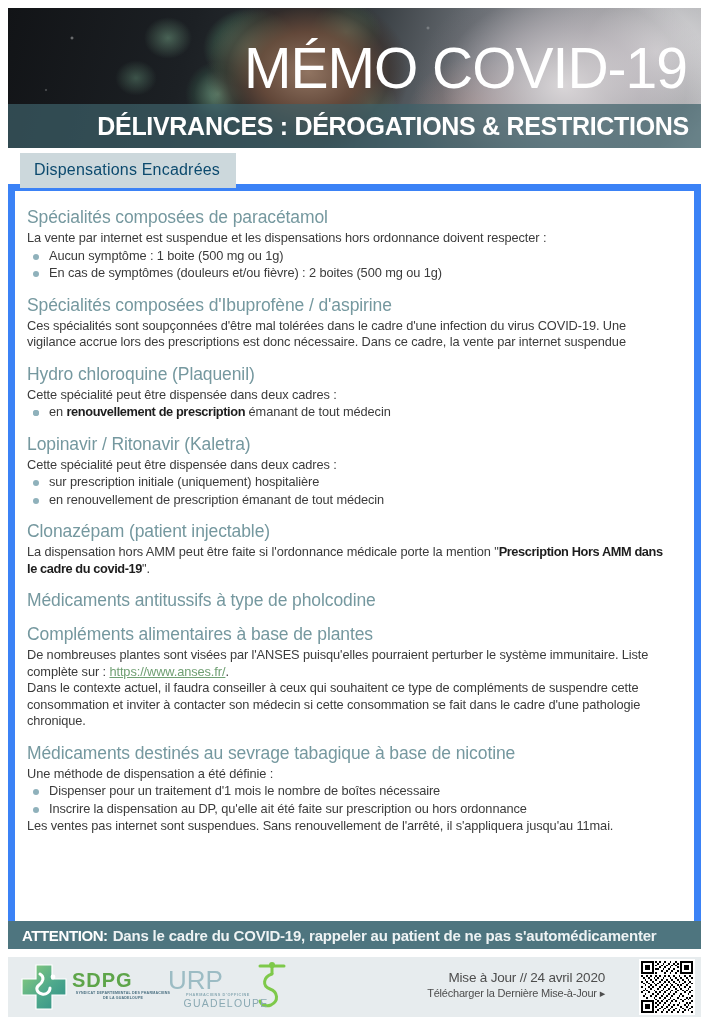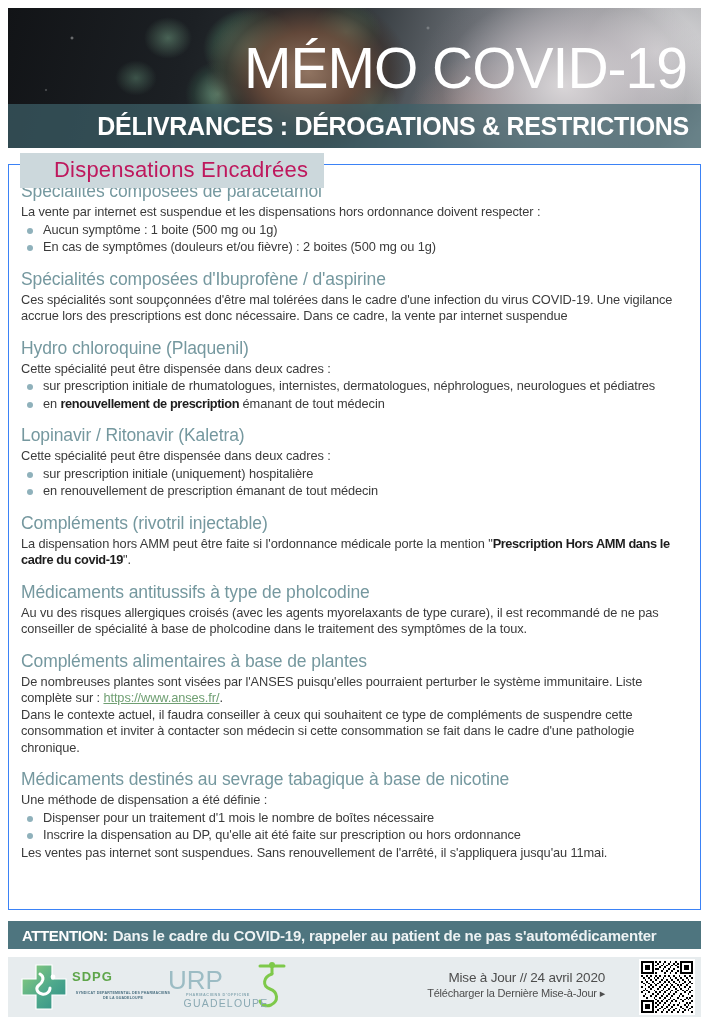--- a/index.html
+++ b/index.html
@@ -97,38 +97,37 @@
   
   .title-chip {
     position: absolute;
     left: 20px;
     top: 153px;
     background: #ccd8dc;
     padding: 5px 16px 6px 14px;
     z-index: 3;
   }
   .title-chip span {
-    font-size: 22px;
+    font-size: 16px;
     line-height: 24px;
-    color: #be185d;
+    color: #0c4a6e;
     font-weight: 400;
     letter-spacing: 0.2px;
     white-space: nowrap;
-    margin-left: 20px;
   }
 
   
   .card {
     position: absolute;
     left: 8px;
-    top: 164px;
+    top: 184px;
     width: 693px;
     height: 746px;
     box-sizing: border-box;
-    border: 1px solid #3b82f6;
+    border: 7px solid #3b82f6;
     background: #ffffff;
     padding: 16px 24px 8px 12px;
     overflow: hidden;
   }
   .section { margin-bottom: 13px; }
   .section:last-child { margin-bottom: 0; }
 
   h2.sec-title {
     margin: 0 0 2px 0;
     font-size: 17.5px;
@@ -232,21 +231,21 @@
     position: absolute;
     left: 160px;
     top: 6px;
     width: 130px;
     height: 48px;
   }
   .sdpg-word {
     position: absolute;
     left: 52px;
     top: 8px;
-    font-size: 13px;
+    font-size: 20px;
     font-weight: 700;
     letter-spacing: 1px;
     color: #5ea54a;
     font-family: "Liberation Sans", sans-serif;
   }
   .sdpg-sub {
     position: absolute;
     left: 53px;
     top: 30px;
     width: 100px;
@@ -351,45 +350,44 @@
     <div class="section">
       <h2 class="sec-title">Spécialités composées d'Ibuprofène / d'aspirine</h2>
       <p class="sec-text">Ces spécialités sont soupçonnées d'être mal tolérées dans le cadre d'une infection du virus COVID-19. Une vigilance accrue lors des prescriptions est donc nécessaire. Dans ce cadre, la vente par internet suspendue</p>
     </div>
 
     <div class="section">
       <h2 class="sec-title">Hydro chloroquine (Plaquenil)</h2>
       <p class="sec-text">Cette spécialité peut être dispensée dans deux cadres :</p>
       <ul class="bullets">
         <li>
-          <span class="bullet-dot"></span><span>sur prescription initiale de rhumatologues, internistes, dermatologues, néphrologues, neurologues et pédiatres</span>
+          <span class="bullet-dot"></span>
         </li>
         <li>
           <span class="bullet-dot"></span><span>en </span><span class="bold-inline">renouvellement de prescription</span><span> émanant de tout médecin</span>
         </li>
       </ul>
     </div>
 
     <div class="section">
       <h2 class="sec-title">Lopinavir / Ritonavir (Kaletra)</h2>
       <p class="sec-text">Cette spécialité peut être dispensée dans deux cadres :</p>
       <ul class="bullets">
         <li><span class="bullet-dot"></span><span>sur prescription initiale (uniquement) hospitalière</span></li>
         <li><span class="bullet-dot"></span><span>en renouvellement de prescription émanant de tout médecin</span></li>
       </ul>
     </div>
 
     <div class="section">
-      <h2 class="sec-title">Compléments (rivotril injectable)</h2>
+      <h2 class="sec-title">Clonazépam (patient injectable)</h2>
       <p class="sec-text"><span>La dispensation hors AMM peut être faite si l'ordonnance médicale porte la mention "</span><span class="bold-inline">Prescription Hors AMM dans le cadre du covid-19</span><span>".</span></p>
     </div>
 
     <div class="section">
       <h2 class="sec-title">Médicaments antitussifs à type de pholcodine</h2>
-      <p class="sec-text">Au vu des risques allergiques croisés (avec les agents myorelaxants de type curare), il est recommandé de ne pas conseiller de spécialité à base de pholcodine dans le traitement des symptômes de la toux.</p>
     </div>
 
     <div class="section">
       <h2 class="sec-title">Compléments alimentaires à base de plantes</h2>
       <p class="sec-text"><span>De nombreuses plantes sont visées par l'ANSES puisqu'elles pourraient perturber le système immunitaire. Liste complète sur : </span><a class="link" href="#">https://www.anses.fr/</a><span>.</span></p>
       <p class="sec-text">Dans le contexte actuel, il faudra conseiller à ceux qui souhaitent ce type de compléments de suspendre cette consommation et inviter à contacter son médecin si cette consommation se fait dans le cadre d'une pathologie chronique.</p>
     </div>
 
     <div class="section">
       <h2 class="sec-title">Médicaments destinés au sevrage tabagique à base de nicotine</h2>

